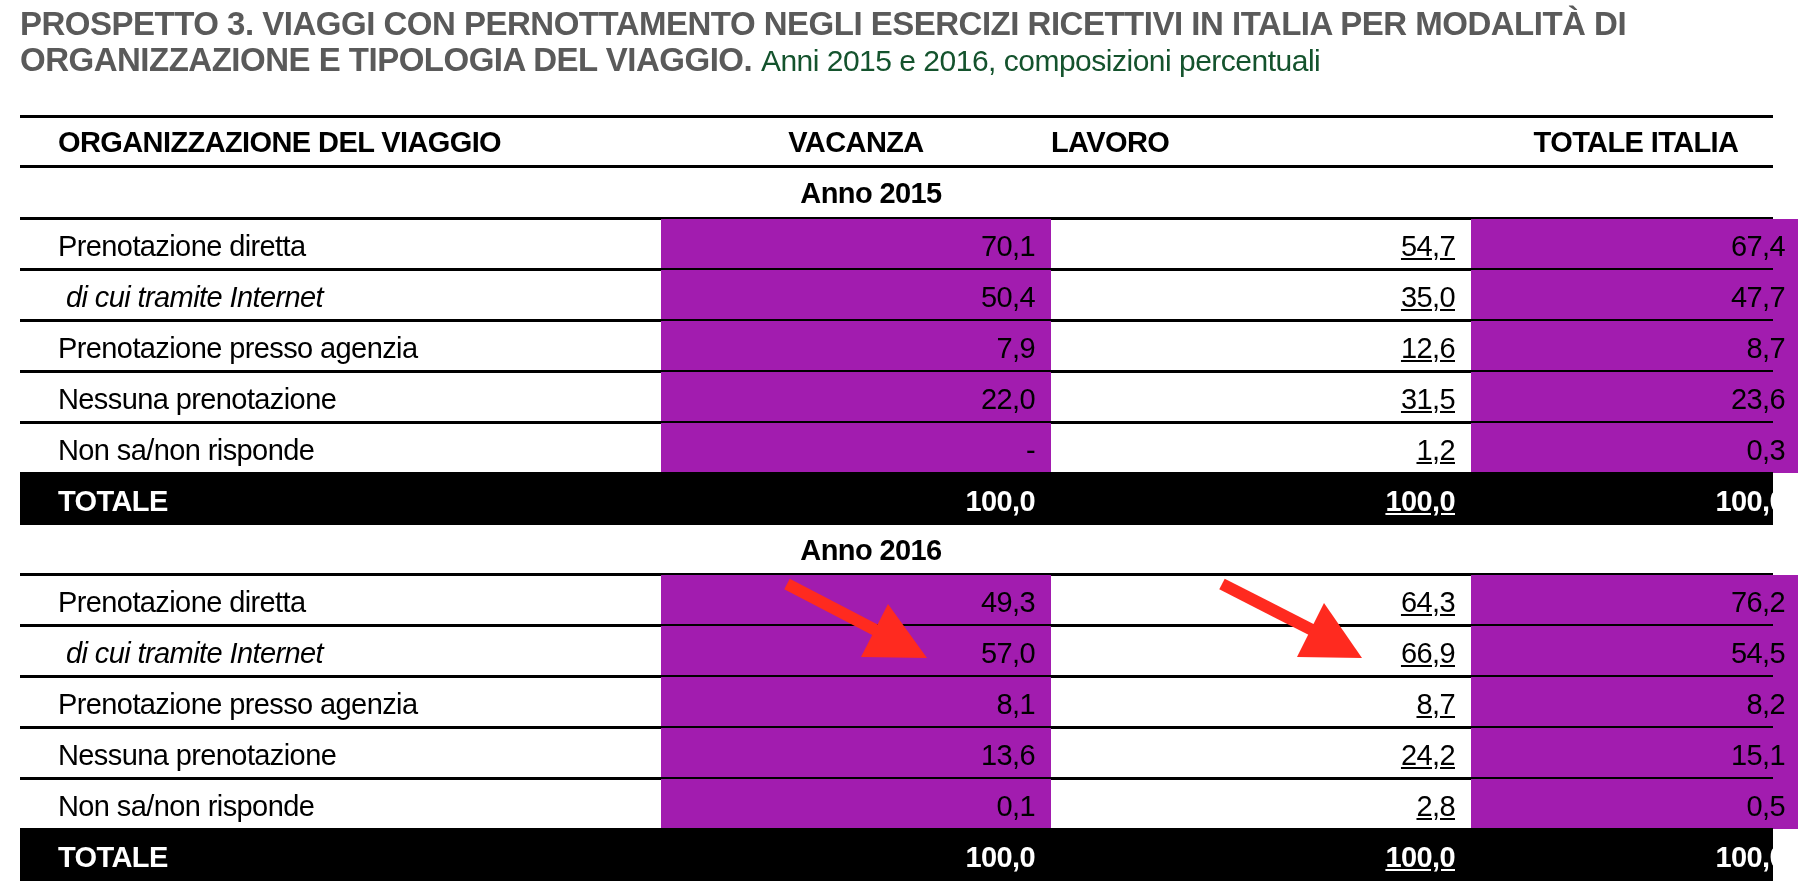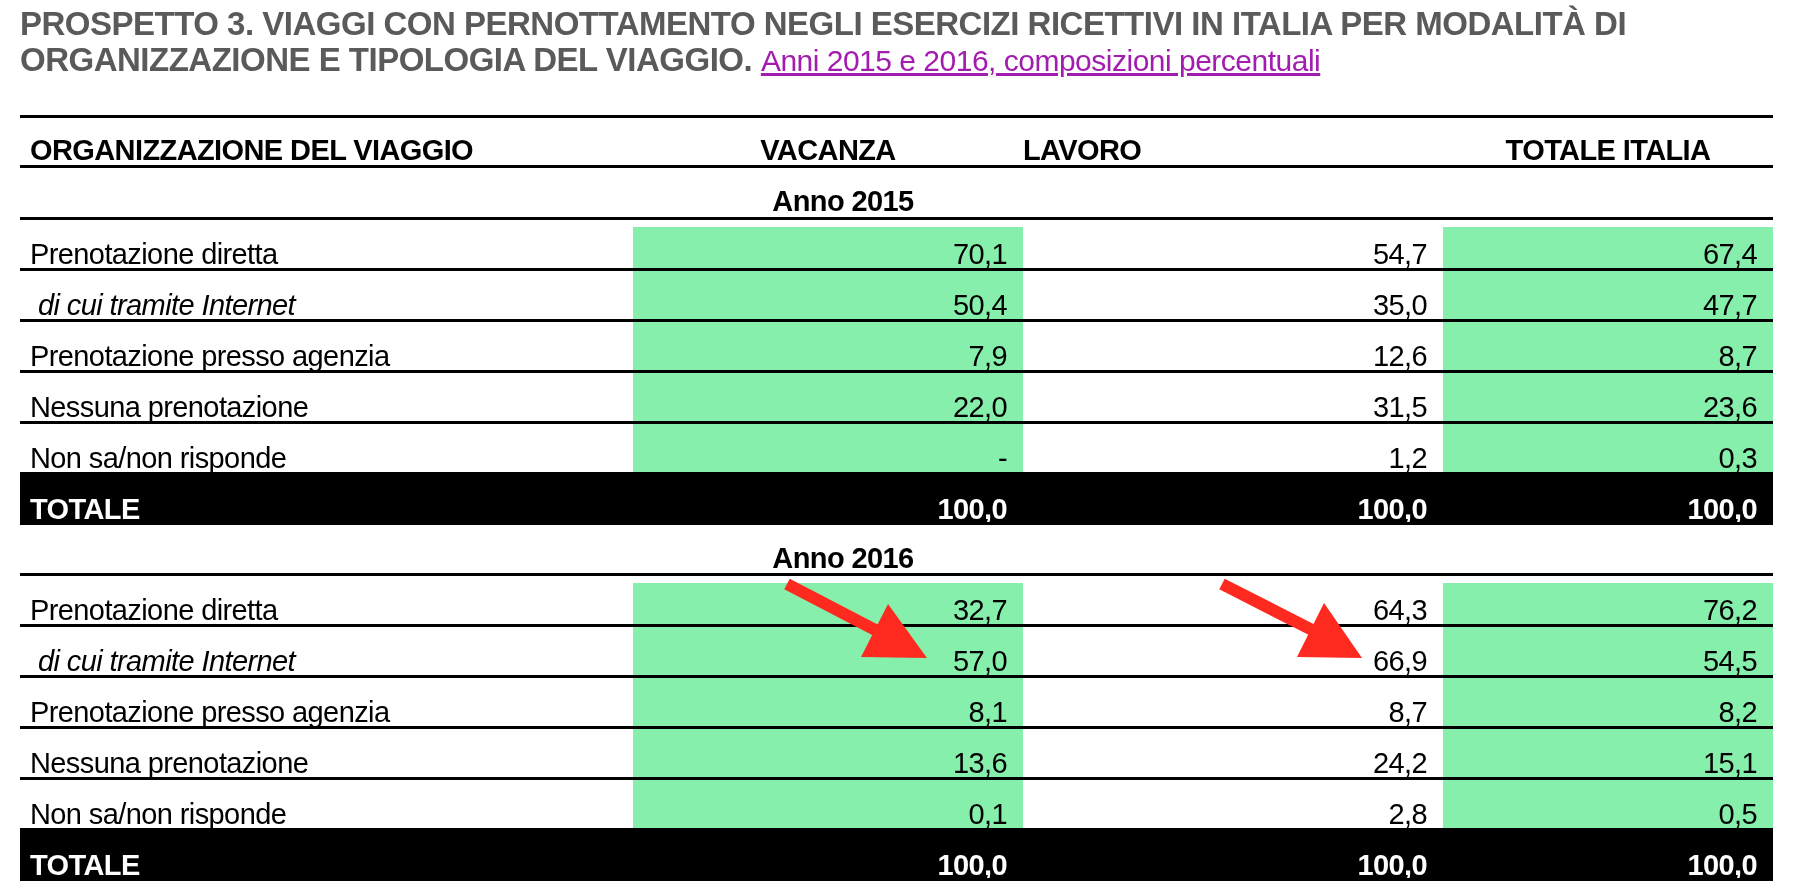--- a/index.html
+++ b/index.html
@@ -1,30 +1,30 @@
 <!DOCTYPE html>
 <html><head>
 <meta charset="utf-8">
 <style>
   html, body { margin:0; padding:0; background:#ffffff; }
   body { width:1798px; height:896px; position:relative; overflow:hidden;
          font-family:"Liberation Sans", sans-serif; color:#000; }
   .title { position:absolute; left:20px; top:6px; width:1770px;
            font-size:33px; line-height:36px; letter-spacing:-0.5px; }
   .title .bold { font-weight:bold; color:#5a5a5a; }
-  .title .sub { font-weight:normal; color:#a21caf; font-size:30px;text-decoration:underline; }
+  .title .sub { font-weight:normal; color:#14532d; font-size:30px; }
   .table { position:absolute; left:20px; top:115px; width:1753px; }
   .rule { position:absolute; left:0; width:1753px; height:3px; background:#000; }
   .row { position:absolute; left:0; width:1753px; height:51px; }
-  .cell { position:absolute; top:8px; height:100%; box-sizing:border-box; }
-  .grey { background:#86efac; }
+  .cell { position:absolute; top:0; height:100%; box-sizing:border-box;margin-left:28px; }
+  .grey { background:#a21caf; }
   .lbl { left:0; width:613px; padding-left:10px; font-size:29px; line-height:54px; letter-spacing:-0.6px; }
   .lbl.italic { font-style:italic; padding-left:18px; }
   .c1 { left:613px; width:390px; }
-  .c2 { left:1003px; width:420px; }
+  .c2 { left:1003px; width:420px;text-decoration:underline; }
   .c3 { left:1423px; width:330px; }
   .num { text-align:right; padding-right:16px; font-size:29px; line-height:54px; letter-spacing:-0.6px; }
   .c2.num { padding-right:16px; }
   .hdr { font-weight:bold; font-size:29px; line-height:51px; letter-spacing:-0.6px; }
   .year { font-weight:bold; font-size:29px; line-height:52px; text-align:center; letter-spacing:-0.6px; }
   .total { background:#000000; color:#fff; }
   .total .lbl, .total .num { font-weight:bold; color:#fff; }
   svg.arrows { position:absolute; left:0; top:0; width:1798px; height:896px; pointer-events:none; }
 </style>
 </head>
@@ -94,21 +94,21 @@
   </div>
   <div class="rule" style="top:407px"></div>
 
   <div class="row" style="top:409px">
     <div class="cell year" style="left:613px;width:420px">Anno 2016</div>
   </div>
   <div class="rule" style="top:458px"></div>
 
   <div class="row" style="top:460px">
     <div class="cell lbl">Prenotazione diretta</div>
-    <div class="cell c1 num grey">32,7</div>
+    <div class="cell c1 num grey">49,3</div>
     <div class="cell c2 num">64,3</div>
     <div class="cell c3 num grey">76,2</div>
   </div>
   <div class="rule" style="top:509px"></div>
   <div class="row" style="top:511px">
     <div class="cell lbl italic">di cui tramite Internet</div>
     <div class="cell c1 num grey">57,0</div>
     <div class="cell c2 num">66,9</div>
     <div class="cell c3 num grey">54,5</div>
   </div>

